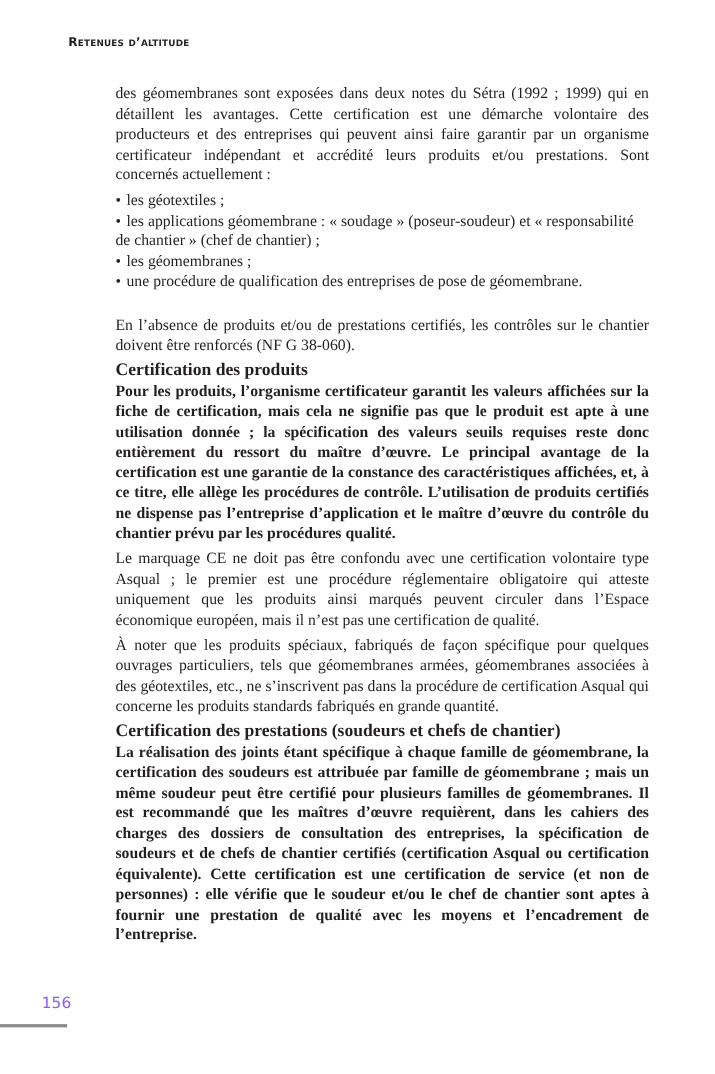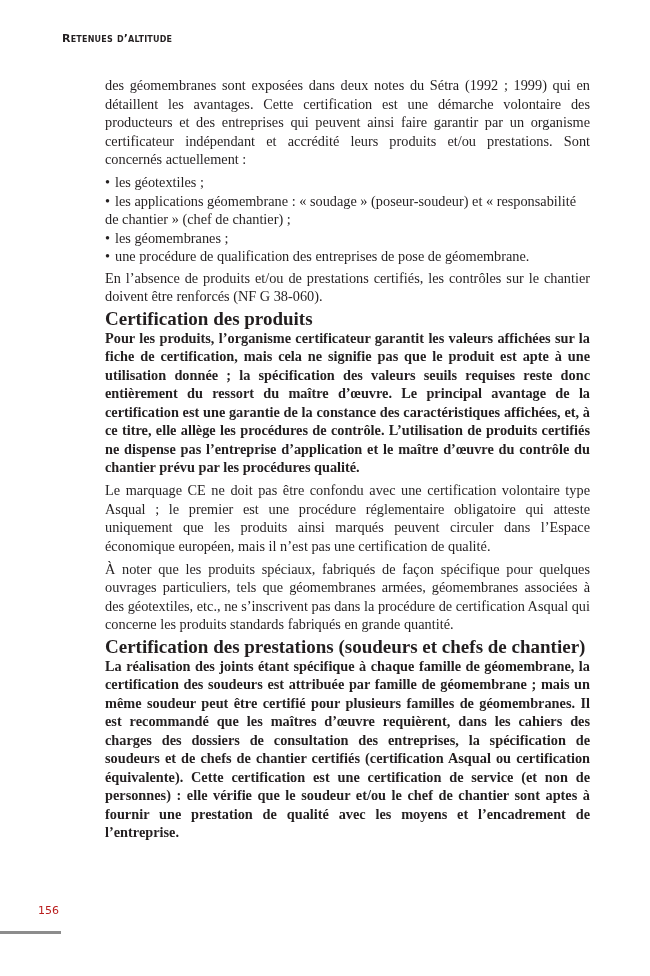--- a/index.html
+++ b/index.html
@@ -13,32 +13,32 @@
     font-family: "DejaVu Sans", "Liberation Sans", sans-serif;
     font-size: 11px; font-variant: small-caps; letter-spacing: 0.2px; color: #231f20;
     font-weight: 600;
   }
   .text-block {
     position: absolute; left: 105px; top: 76px; width: 485px;
     font-size: 14.3px; line-height: 18.5px; text-align: justify;
     hyphens: none;
   }
   .text-block p { margin: 0 0 4.5px 0; }
-  .text-block ul { list-style: none; margin: 0 0 3px 0; padding: 0; }
+  .text-block ul { list-style: none; margin: 0 0 21px 0; padding: 0; }
   .text-block li { margin: 0; padding: 0; text-align: left; }
   .text-block li .bullet { display: inline-block; width: 10px; }
   .section { margin-top: 0px; }
   .section h3 {
-    margin: 0; font-size: 19px; line-height: 18.5px; font-weight: bold;
+    margin: 0; font-size: 16px; line-height: 18.5px; font-weight: bold;
   }
   .section p.first { margin-top: 0; font-weight: bold; }
   .folio {
     position: absolute; left: 38px; top: 904px;
     font-family: "DejaVu Sans", "Liberation Sans", sans-serif;
-    font-size: 11px; color: #b91c1c;
+    font-size: 14px; color: #8b5cf6;
   }
   .folio-rule {
     position: absolute; left: 0; top: 931px; width: 61px; height: 3px; background: #8c8c8c;
   }
 </style>
 </head>
 <body>
 
 <div class="running-head">Retenues d’altitude</div>
 

